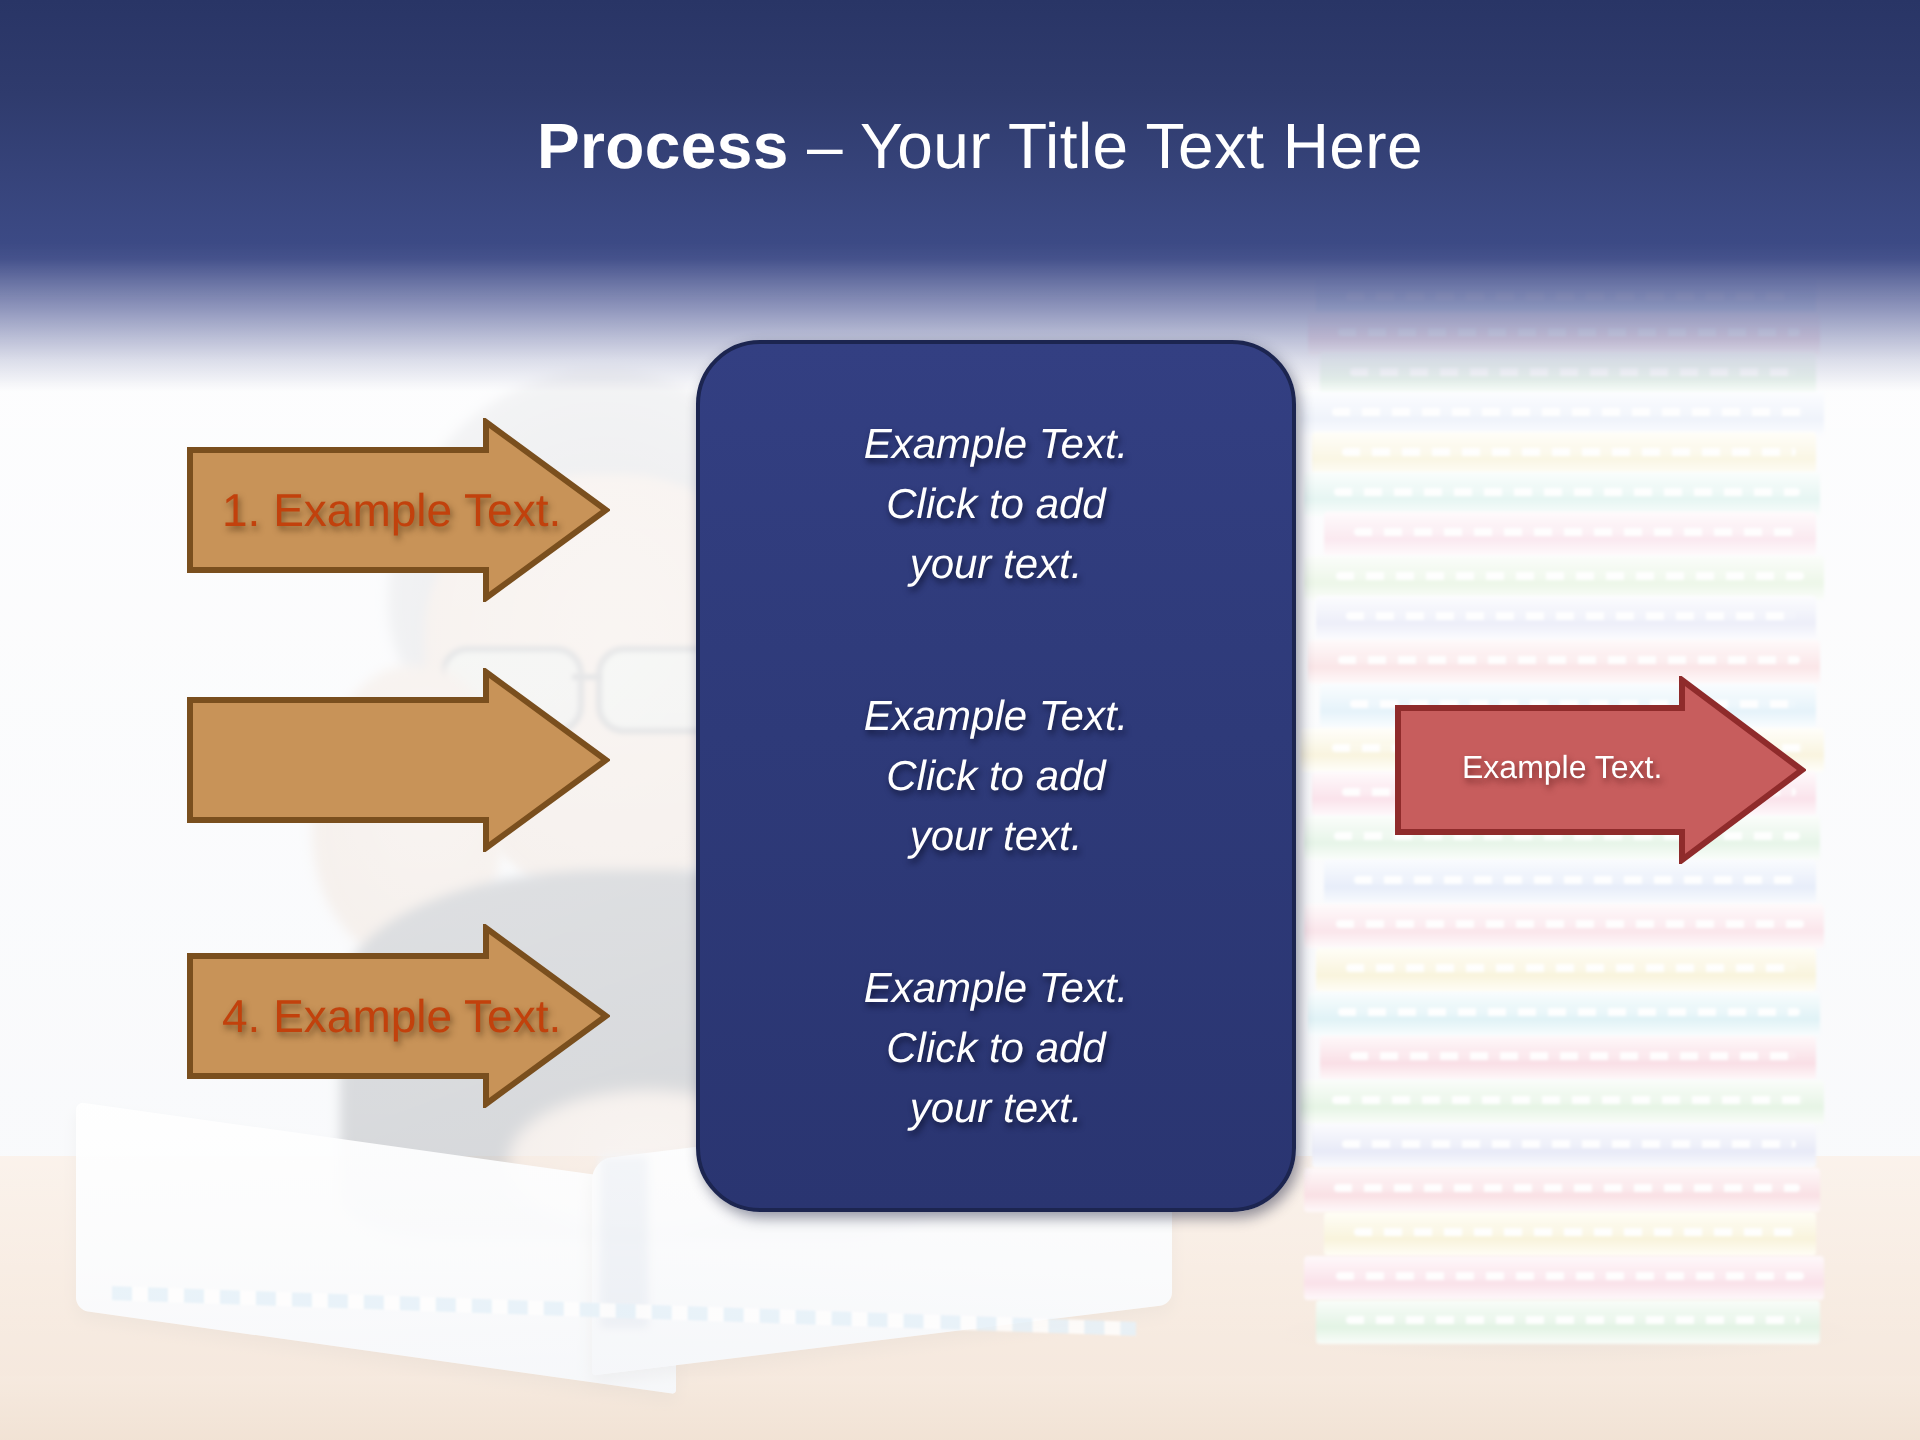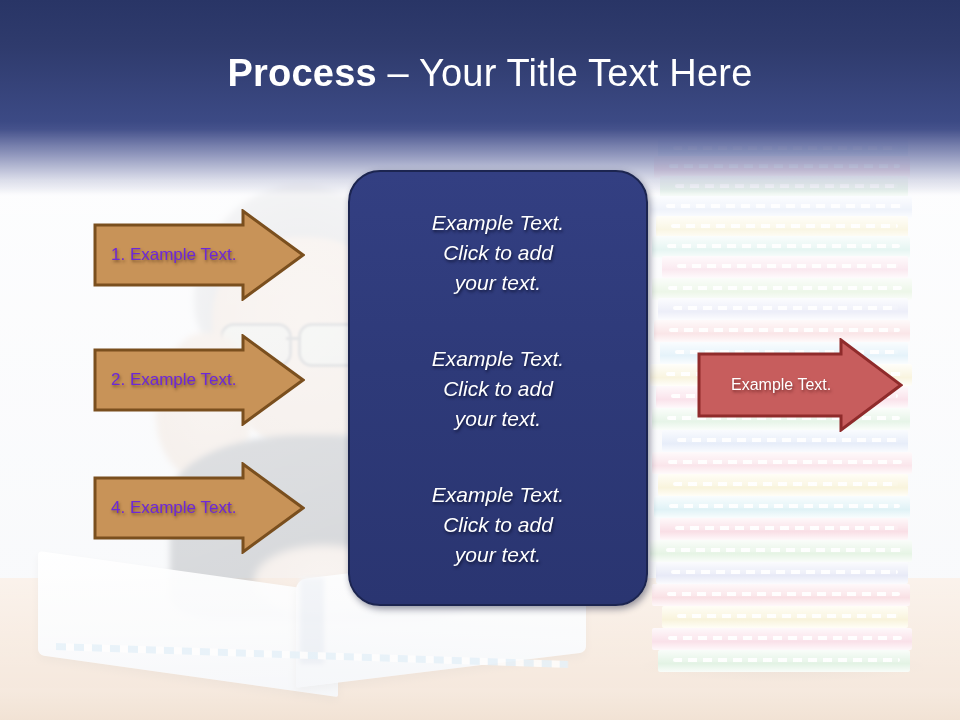--- a/index.html
+++ b/index.html
@@ -218,41 +218,41 @@
     mask-image: linear-gradient(180deg,
       #000 0%, #000 62%, rgba(0,0,0,0.96) 66%,
       rgba(0,0,0,0.55) 80%, rgba(0,0,0,0.18) 92%, rgba(0,0,0,0) 100%);
   }
   .slide-title {
     position: absolute;
     left: 0; right: 0;
     top: 50px;
     text-align: center;
     color: #ffffff;
-    font-size: 38px;
+    font-size: 32px;
     line-height: 46px;
     letter-spacing: 0.2px;
     white-space: nowrap;
     margin-left: 20px;
   }
   .slide-title .t-bold { font-weight: bold; }
   .slide-title .t-rest { font-weight: normal; }
 
   
   .arrow {
     position: absolute;
     display: flex;
     align-items: center;
   }
   .arrow svg { position: absolute; left: 0; top: 0; }
   .arrow .lbl {
     position: relative;
     z-index: 2;
-    color: #6d28d9;
-    font-size: 17px;
+    color: #c2410c;
+    font-size: 23px;
     white-space: nowrap;
     text-shadow: 1px 2px 3px rgba(60,35,10,0.55);
   }
   .arrow-tan .lbl { padding-left: 18px; }
 
   
   .panel {
     position: absolute;
     left: 348px;
     top: 170px;
@@ -355,21 +355,20 @@
     <svg width="212" height="92" viewBox="0 0 212 92">
       <polygon points="2,16 150,16 150,2 210,46 150,90 150,76 2,76" fill="#c89358" stroke="#7a4f1e" stroke-width="3" stroke-linejoin="miter"></polygon>
     </svg>
     <span class="lbl">1. Example Text.</span>
   </div>
 
   <div class="arrow arrow-tan" style="left:93px; top:334px; width:212px; height:92px;">
     <svg width="212" height="92" viewBox="0 0 212 92">
       <polygon points="2,16 150,16 150,2 210,46 150,90 150,76 2,76" fill="#c89358" stroke="#7a4f1e" stroke-width="3" stroke-linejoin="miter"></polygon>
     </svg>
-    <span class="lbl">2. Example Text.</span>
   </div>
 
   <div class="arrow arrow-tan" style="left:93px; top:462px; width:212px; height:92px;">
     <svg width="212" height="92" viewBox="0 0 212 92">
       <polygon points="2,16 150,16 150,2 210,46 150,90 150,76 2,76" fill="#c89358" stroke="#7a4f1e" stroke-width="3" stroke-linejoin="miter"></polygon>
     </svg>
     <span class="lbl">4. Example Text.</span>
   </div>
 
   <div class="panel">

